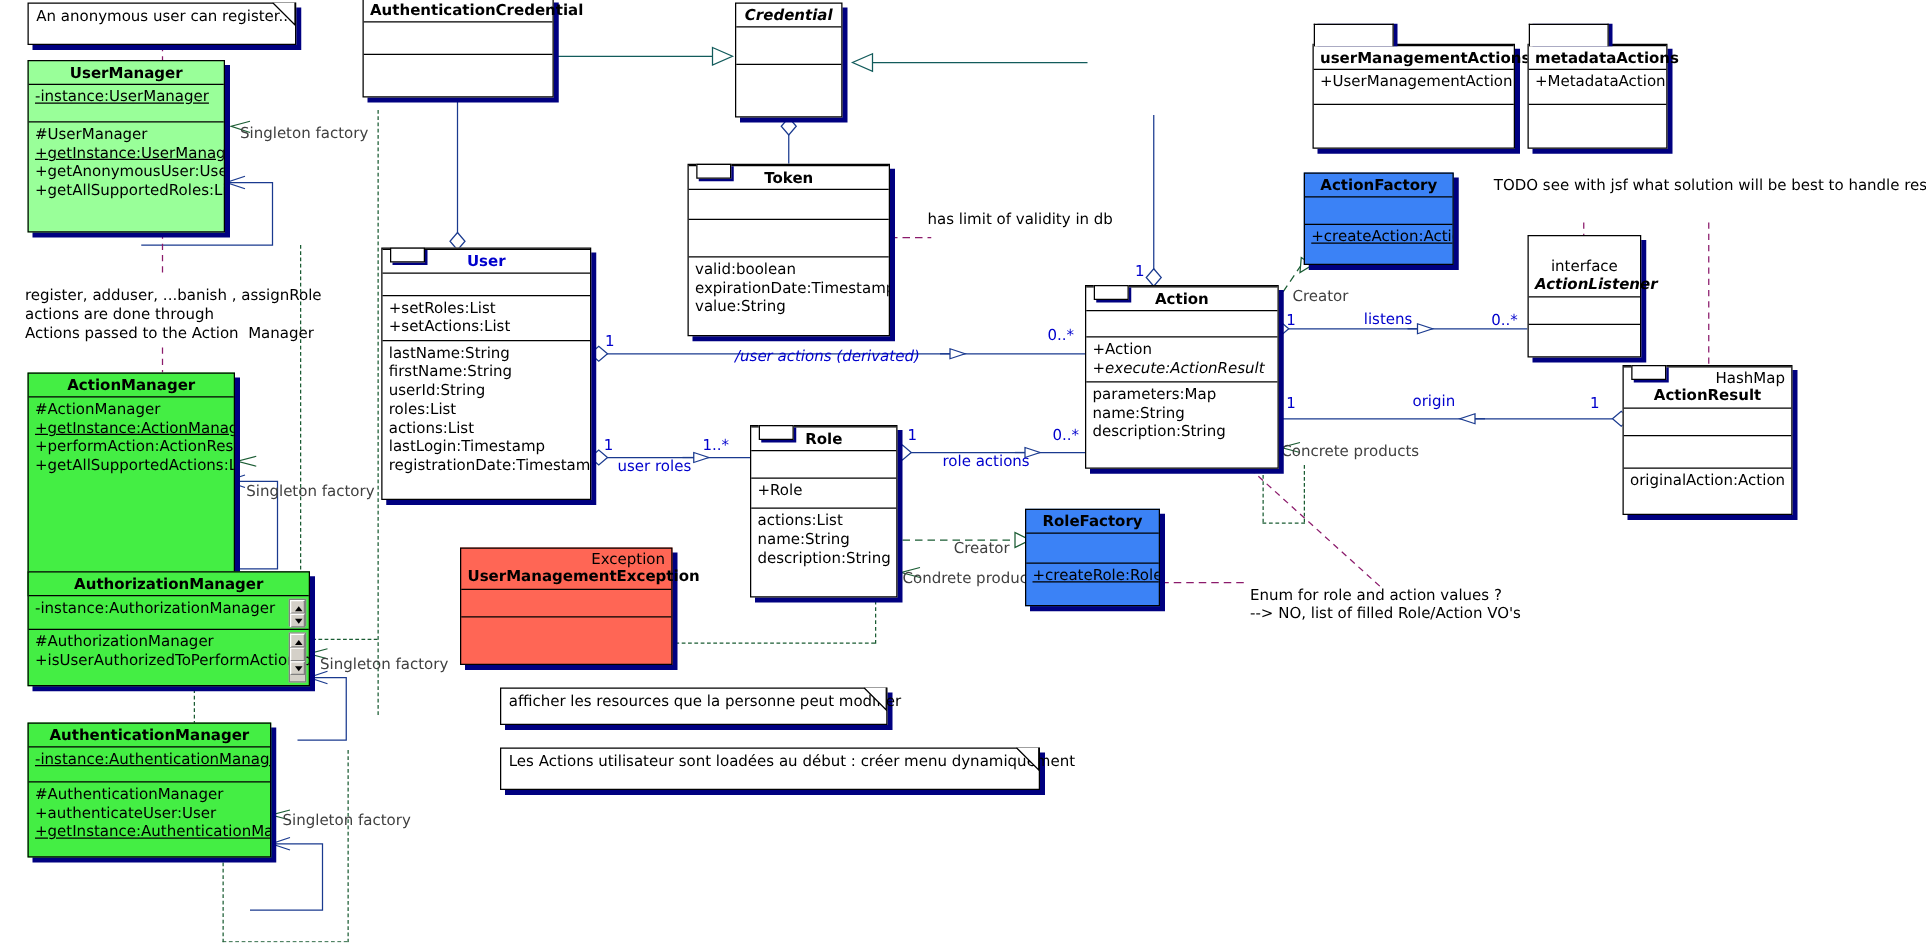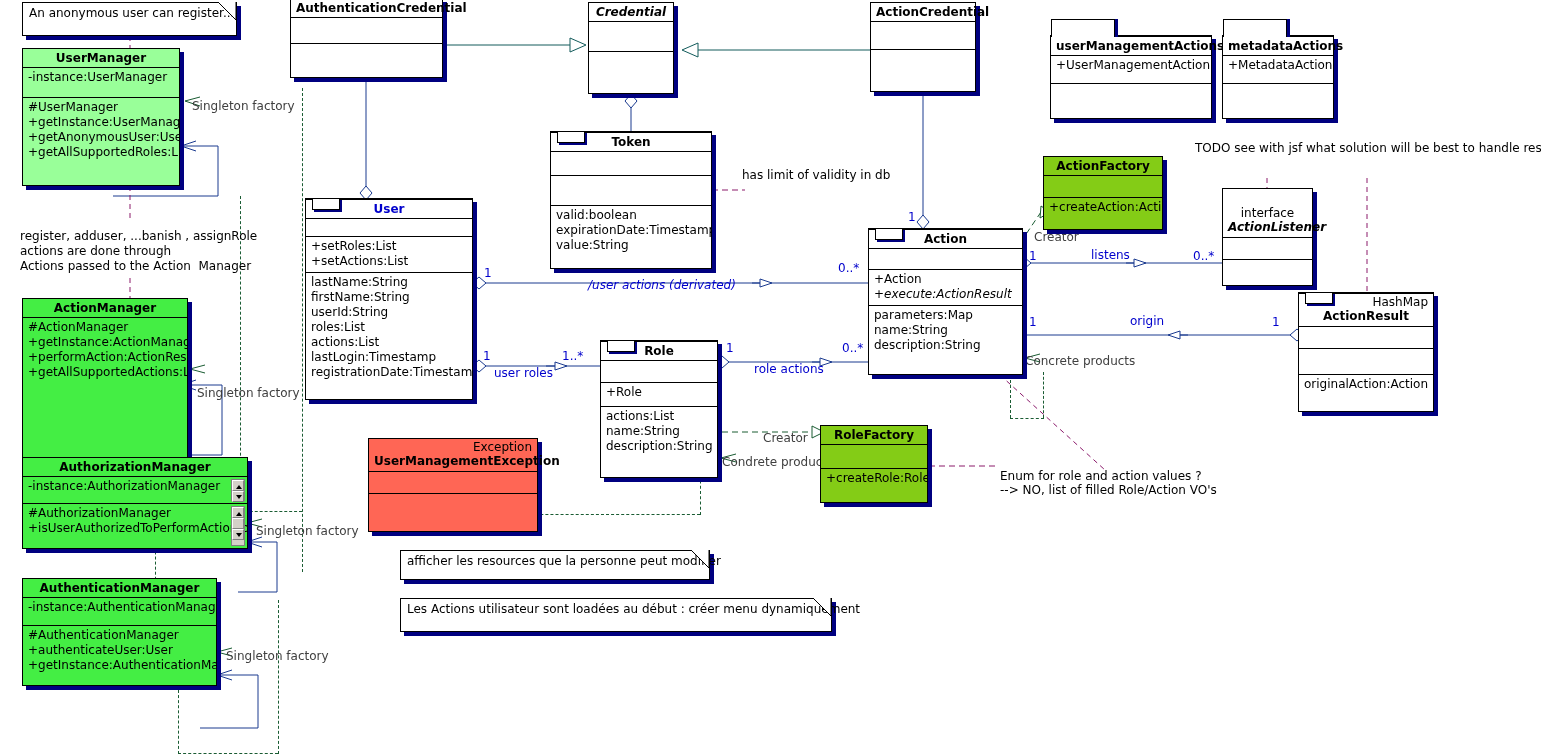--- a/index.html
+++ b/index.html
@@ -15,24 +15,24 @@
   .uml{position:absolute;box-sizing:border-box;border:1px solid #000;background:#fff;
        box-shadow:4px 4px 0 0 #000080;}
   .uml .sec{border-top:1px solid #000;box-sizing:border-box;padding:2px 5px;}
   .uml .sec:first-child{border-top:none;}
   .uml .title{text-align:center;font-weight:bold;padding:2px 5px;line-height:14px;}
   .uml .stereo{text-align:right;font-weight:normal;line-height:13px;}
   .uml .stereo-c{text-align:center;font-weight:normal;line-height:13px;}
   .uml .ital{font-style:italic;}
   .uml .lines{line-height:15px;white-space:nowrap;overflow:hidden;}
   .uml .blue{color:#0000cc;}
-  .uml .ul{}
+  .uml .ul{text-decoration:underline;}
   .green1{background:#99ff99;}
   .green2{background:#44ee44;}
-  .yellow{background:#84cc16;margin-top:18px;}
+  .yellow{background:#3b82f6;}
   .red{background:#ff6655;}
 
   
   .tab{position:absolute;left:6px;top:-1px;width:26px;height:10px;border:1px solid #000;background:#fff;
        box-shadow:2px 2px 0 0 #000080;}
 
   
   .pkg-tab{position:absolute;left:0;top:-17px;width:62px;height:17px;border:1px solid #000;
            border-bottom:none;background:#fff;box-shadow:3px 0 0 0 #000080;}
 
@@ -293,25 +293,20 @@
     <div class="sec" style="height:26px;"></div>
     <div class="sec" style="height:34px;"></div>
   </div>
 
   <div class="uml" style="left:588px;top:2px;width:86px;height:92px;">
     <div class="sec title ital">Credential</div>
     <div class="sec" style="height:30px;"></div>
     <div class="sec" style="height:42px;"></div>
   </div>
 
-  <div class="uml" style="left:870px;top:2px;width:106px;height:90px;">
-    <div class="sec title">ActionCredential</div>
-    <div class="sec" style="height:28px;"></div>
-    <div class="sec" style="height:42px;"></div>
-  </div>
 
   <div class="uml" style="left:550px;top:131px;width:162px;height:138px;">
     <div class="tab"></div>
     <div class="sec title">Token</div>
     <div class="sec" style="height:24px;"></div>
     <div class="sec" style="height:30px;"></div>
     <div class="sec lines" style="height:64px;">
       <div>valid:boolean</div>
       <div>expirationDate:Timestamp</div>
       <div>value:String</div>

